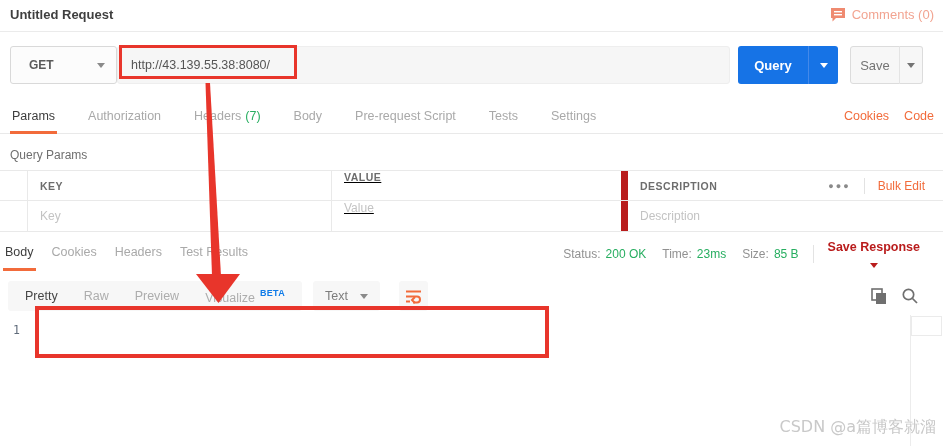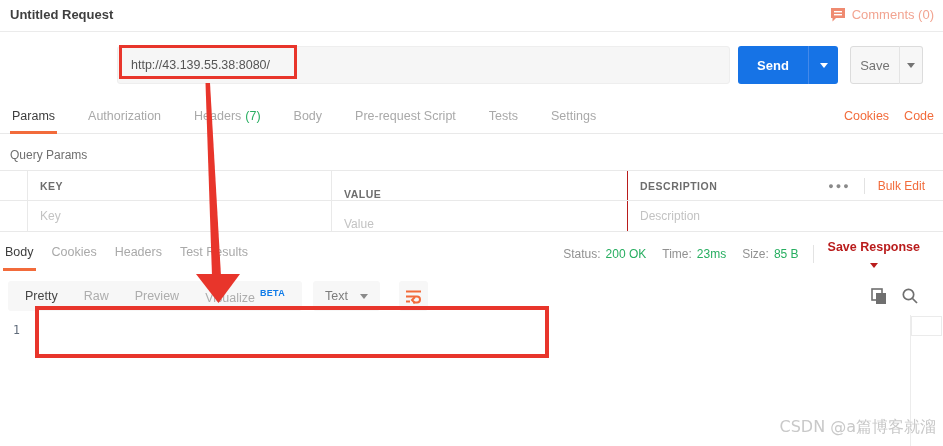--- a/index.html
+++ b/index.html
@@ -51,21 +51,21 @@
   .tab-links span { cursor:pointer; }
 
   
   .qp-label { position:absolute; left:10px; top:140px; height:30px; line-height:30px;
     font-size:12px; color:#6f6f6f; }
   .p-table { position:absolute; left:0; right:0; top:170px; }
   .t-row { display:flex; height:30px; border-top:1px solid #e9e9e9; align-items:stretch; }
   .t-row.input-row { height:32px; border-bottom:1px solid #e9e9e9; }
   .c-gutter { width:28px; border-right:1px solid #e9e9e9; }
   .c-key   { width:304px; border-right:1px solid #e9e9e9; display:flex; align-items:center; padding-left:12px; }
-  .c-value { width:296px; border-right:1px solid #b91c1c; display:flex; align-items:flex-end; padding-left:12px; }
+  .c-value { width:296px; border-right:7px solid #b91c1c; display:flex; align-items:flex-start; padding-left:12px;text-decoration:underline; }
   .c-desc  { flex:1; display:flex; align-items:center; padding-left:12px; padding-right:18px; }
   .col-head { font-size:10.5px; font-weight:700; color:#6d6d6d; letter-spacing:.5px; }
   .placeholder { font-size:12px; color:#c3c3c3; }
   .desc-right { margin-left:auto; display:flex; align-items:center; }
   .menu-dots { color:#8a8a8a; font-size:9px; letter-spacing:2px; cursor:pointer; }
   .vsep { width:1px; height:16px; background:#e2e2e2; margin:0 13px; }
   .bulk-edit { color:#f26b3b; font-size:12px; cursor:pointer; }
 
   
   .resp-tabs { position:absolute; left:0; top:236px; height:35px; display:flex;
@@ -125,24 +125,28 @@
   <div class="comments">
     <svg width="16" height="15" viewBox="0 0 16 15">
       <path d="M1 1 h14 v10 h-9 l-3.5 3.5 v-3.5 h-1.5 z" fill="#ef8a70"></path>
       <rect x="4" y="4" width="8" height="1.4" fill="#ffffff"></rect>
       <rect x="4" y="7" width="8" height="1.4" fill="#ffffff"></rect>
     </svg>
     <span>Comments (0)</span>
   </div>
   <div class="divider-top"></div>
 
+  <div class="method-select">
+    <span>GET</span>
+    <span class="caret" style="color:#8a8a8a"></span>
+  </div>
   <div class="url-input">
     <span>http://43.139.55.38:8080/</span>
   </div>
-  <button class="send-main">Send</button>
+  <button class="send-main">Query</button>
   <button class="send-caret">
     <span class="caret"></span>
   </button>
   <button class="save-main">Save</button>
   <button class="save-caret">
     <span class="caret"></span>
   </button>
 
   <div class="req-tabs">
     <span class="tab active">Params</span>

